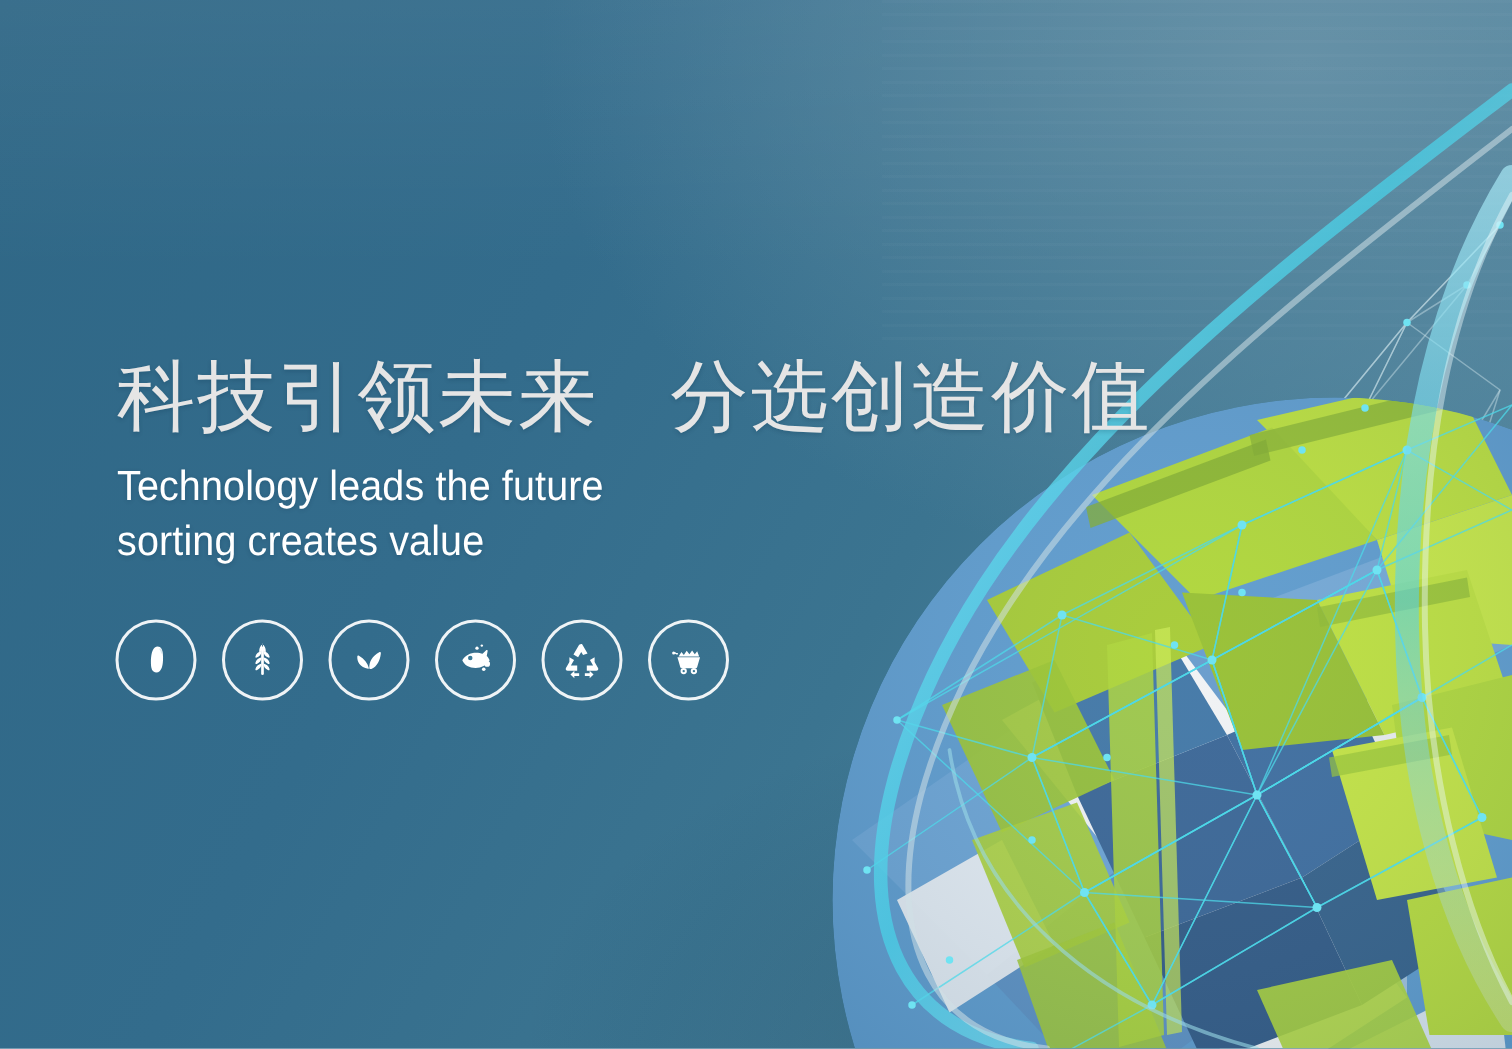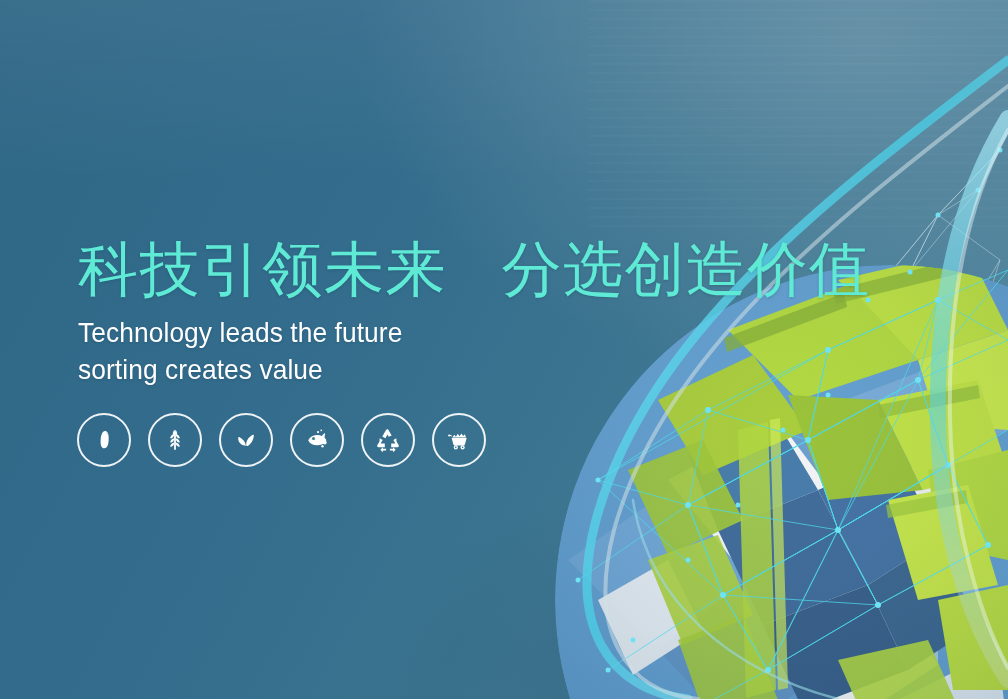--- a/index.html
+++ b/index.html
@@ -44,22 +44,22 @@
     position:absolute; top:0; right:0;
     width:470px; height:699px;
     pointer-events:none;
   }
   .globe-wrap svg { display:block; width:100%; height:100%; }
 
   
   .copy { position:absolute; left:78px; top:236px; width:700px; }
 
   .headline {
-    color:#5eead4;
-    font-size:60px;
+    color:#e5e5e5;
+    font-size:52px;
     line-height:1.12;
     font-weight:300;
     letter-spacing:1.5px;
     white-space:pre;
     text-shadow:0 1px 3px rgba(0,40,65,.20);
   }
 
   .subtitle {
     margin-top:12px;
     color:#ffffff;

